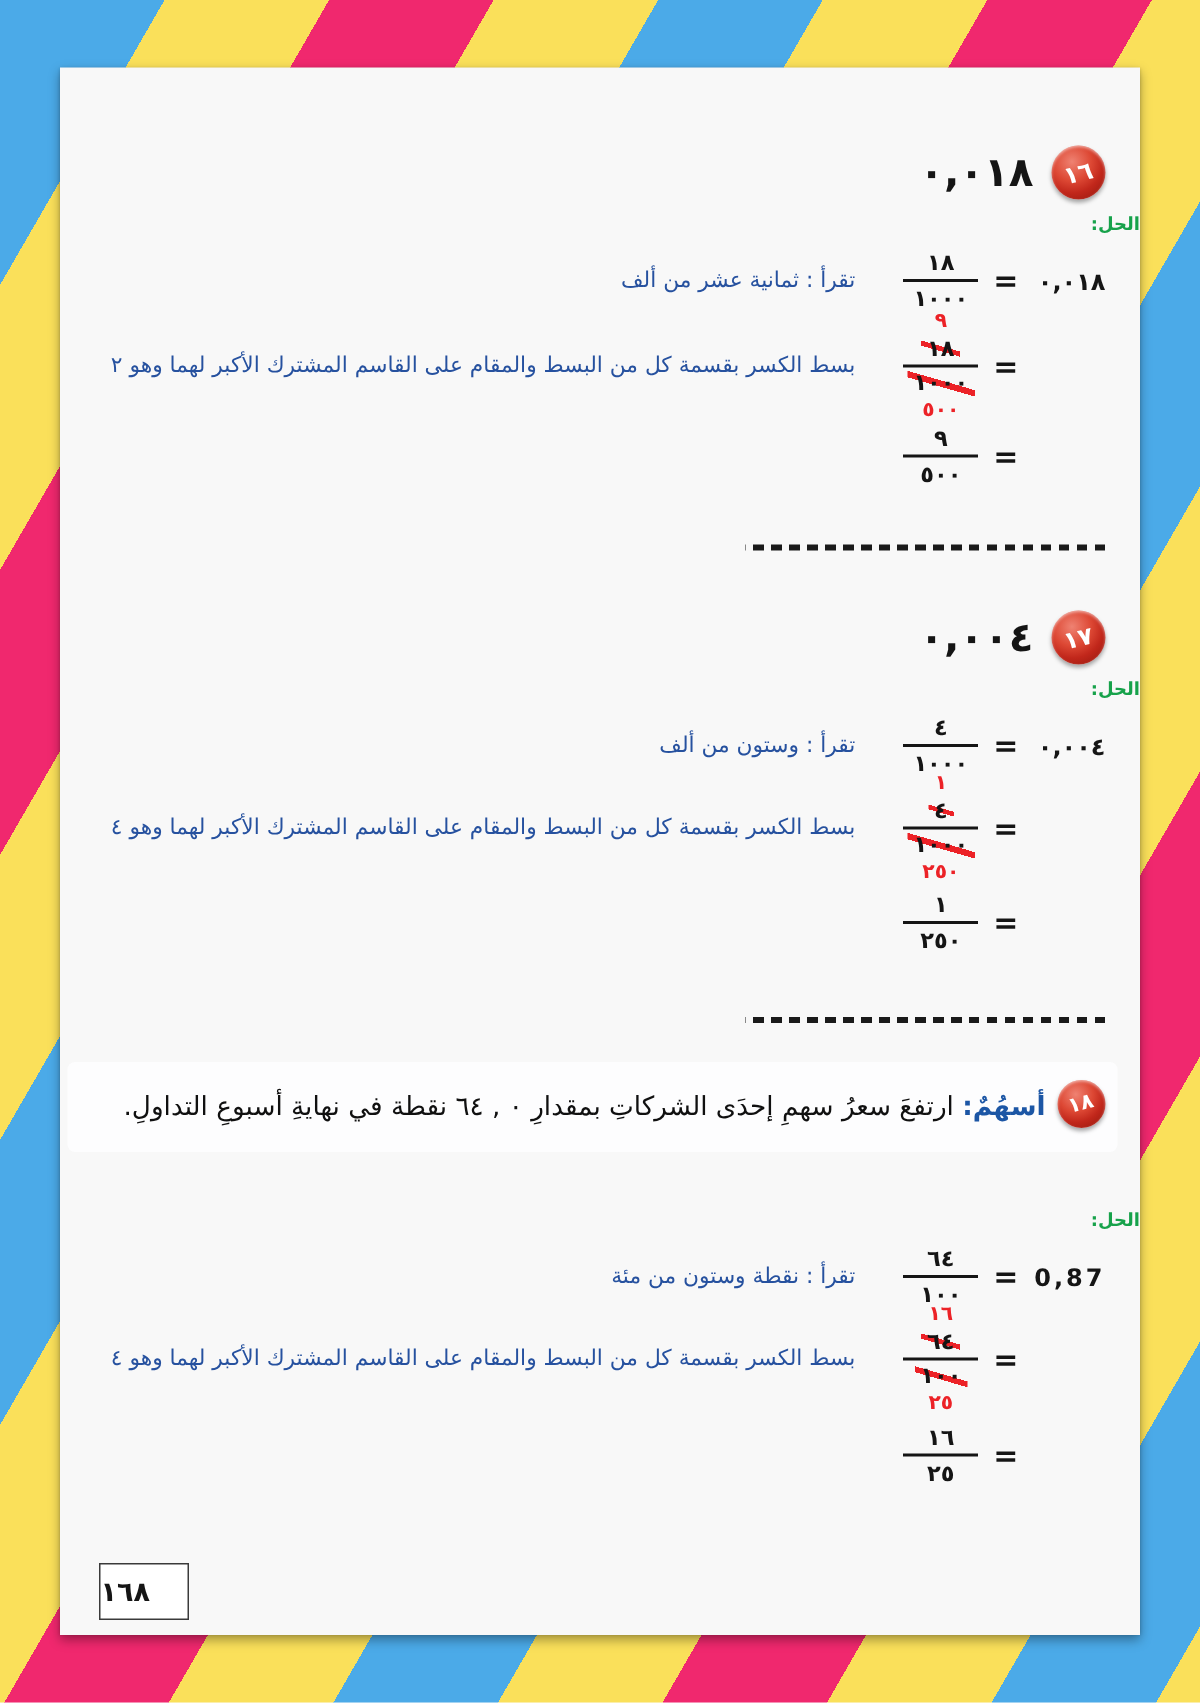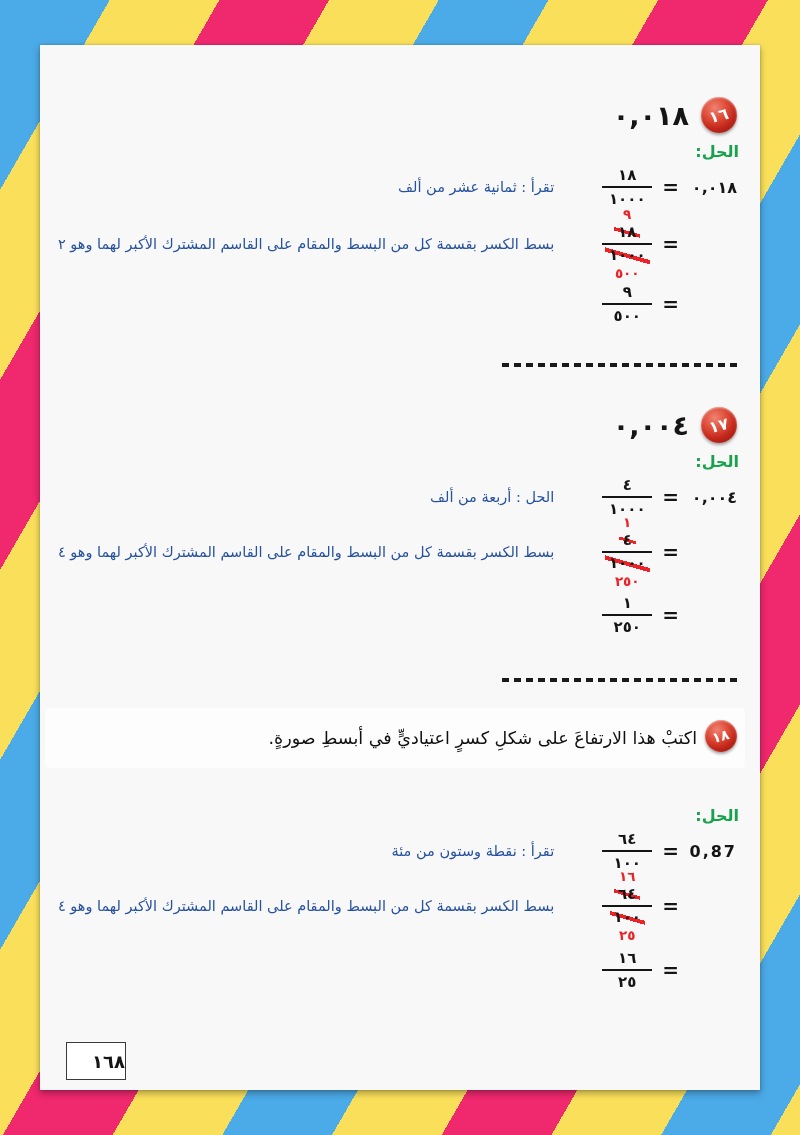--- a/index.html
+++ b/index.html
@@ -24,51 +24,51 @@
   .badge{
     width:36px;height:36px;border-radius:50%;flex:0 0 auto;
     background:radial-gradient(circle at 38% 30%, #ef8272 0%, #dd4834 38%, #c1271b 62%, #8d150b 100%);
     box-shadow:0 2px 3px rgba(0,0,0,.35), inset 0 1px 2px rgba(255,255,255,.55);
     display:flex;align-items:center;justify-content:center;
     color:#fff;font-weight:bold;font-size:16px;
   }
   .badge span{transform:rotate(-14deg);display:inline-block;}
   .badge.sm{width:32px;height:32px;font-size:14px;}
   .value-lg{font-size:27px;font-weight:700;letter-spacing:5px;color:#151515;}
-  .sol{right:21px;color:#17A24B;font-weight:bold;font-size:16px;}
+  .sol{right:0;color:#17A24B;font-weight:bold;font-size:12px;}
   
   .row{display:flex;align-items:center;right:23px;}
   .slot{width:50px;display:flex;justify-content:flex-start;flex:0 0 auto;}
   .value-sm{font-size:16px;font-weight:700;letter-spacing:2px;color:#151515;}
   .eq{font-size:20px;font-weight:700;color:#151515;margin:0 8px 0 10px;flex:0 0 auto;}
   .frac{display:inline-flex;flex-direction:column;align-items:center;min-width:50px;
         font-weight:700;font-size:15px;color:#151515;line-height:1.35;flex:0 0 auto;}
   .frac .bar{border-top:2px solid #151515;align-self:stretch;margin:1px 0;}
   .frac .den,.frac .num{letter-spacing:1px;}
   .red-small{color:#EC2227;font-size:13.5px;line-height:1.15;letter-spacing:1px;}
   .struck{
     padding:0 4px;line-height:1.3;
     background:linear-gradient(16deg, transparent 44%, #EC2227 44%, #EC2227 57%, transparent 57%);
   }
-  .note{color:#26519F;font-size:14.5px;margin-right:48px;white-space:nowrap;flex:0 0 auto;}
+  .note{color:#26519F;font-size:14.5px;margin-right:32px;white-space:nowrap;flex:0 0 auto;}
   .dashes{
     right:23px;width:240px;height:4px;
     background:repeating-linear-gradient(to left,#1a1a1a 0 7px,transparent 7px 12px);
   }
   
   .statement{
     right:15px;top:663px;width:700px;background:#fdfdfe;border-radius:5px;
     padding:12px 48px 12px 16px;box-sizing:border-box;
     font-size:17.5px;line-height:36px;color:#101010;
   }
   .statement .badge{position:absolute;right:8px;top:12px;}
   .stmt-title{color:#1C56A5;font-weight:bold;}
   .pagenum{
     left:26px;top:997px;width:58px;height:36px;background:#fff;
-    border:1.5px solid #3a3a3a;display:flex;align-items:center;justify-content:flex-start;
+    border:1.5px solid #3a3a3a;display:flex;align-items:center;justify-content:flex-end;
     font-size:18px;font-weight:600;color:#151515;
   }
 </style>
 </head>
 <body>
 
 <div class="page">
 
   <div class="abs p-header" style="top:52px">
     <div class="badge">
@@ -127,21 +127,21 @@
   <div class="abs row" style="top:430px">
     <div class="slot">
       <span class="value-sm">٠,٠٠٤</span>
     </div>
     <span class="eq">=</span>
     <div class="frac">
       <span class="num">٤</span>
       <div class="bar"></div>
       <span class="den">١٠٠٠</span>
     </div>
-    <div class="note">الحل :  أربعة من ألف</div>
+    <div class="note">تقرأ :  وستون من ألف</div>
   </div>
 
   <div class="abs row" style="top:470px">
     <div class="slot"></div>
     <span class="eq">=</span>
     <div class="frac">
       <span class="red-small">١</span>
       <span class="struck">٤</span>
       <div class="bar"></div>
       <span class="struck">١٠٠٠</span>
@@ -159,21 +159,24 @@
       <span class="den">٢٥٠</span>
     </div>
   </div>
 
   <div class="abs dashes" style="top:633px"></div>
 
   <div class="abs statement">
     <div class="badge sm">
       <span>١٨</span>
     </div>
-    <div>اكتبْ هذا الارتفاعَ على شكلِ كسرٍ اعتياديٍّ في أبسطِ صورةٍ.</div>
+    <div>
+      <span class="stmt-title">أسهُمٌ:</span>
+      <span>ارتفعَ سعرُ سهمِ إحدَى الشركاتِ بمقدارِ ٠ , ٦٤ نقطة في نهايةِ أسبوعِ التداولِ.</span>
+    </div>
   </div>
 
   <div class="abs sol" style="top:761px">الحل:</div>
 
   <div class="abs row" style="top:784px">
     <div class="slot">
       <span class="value-sm">0,87</span>
     </div>
     <span class="eq">=</span>
     <div class="frac">

